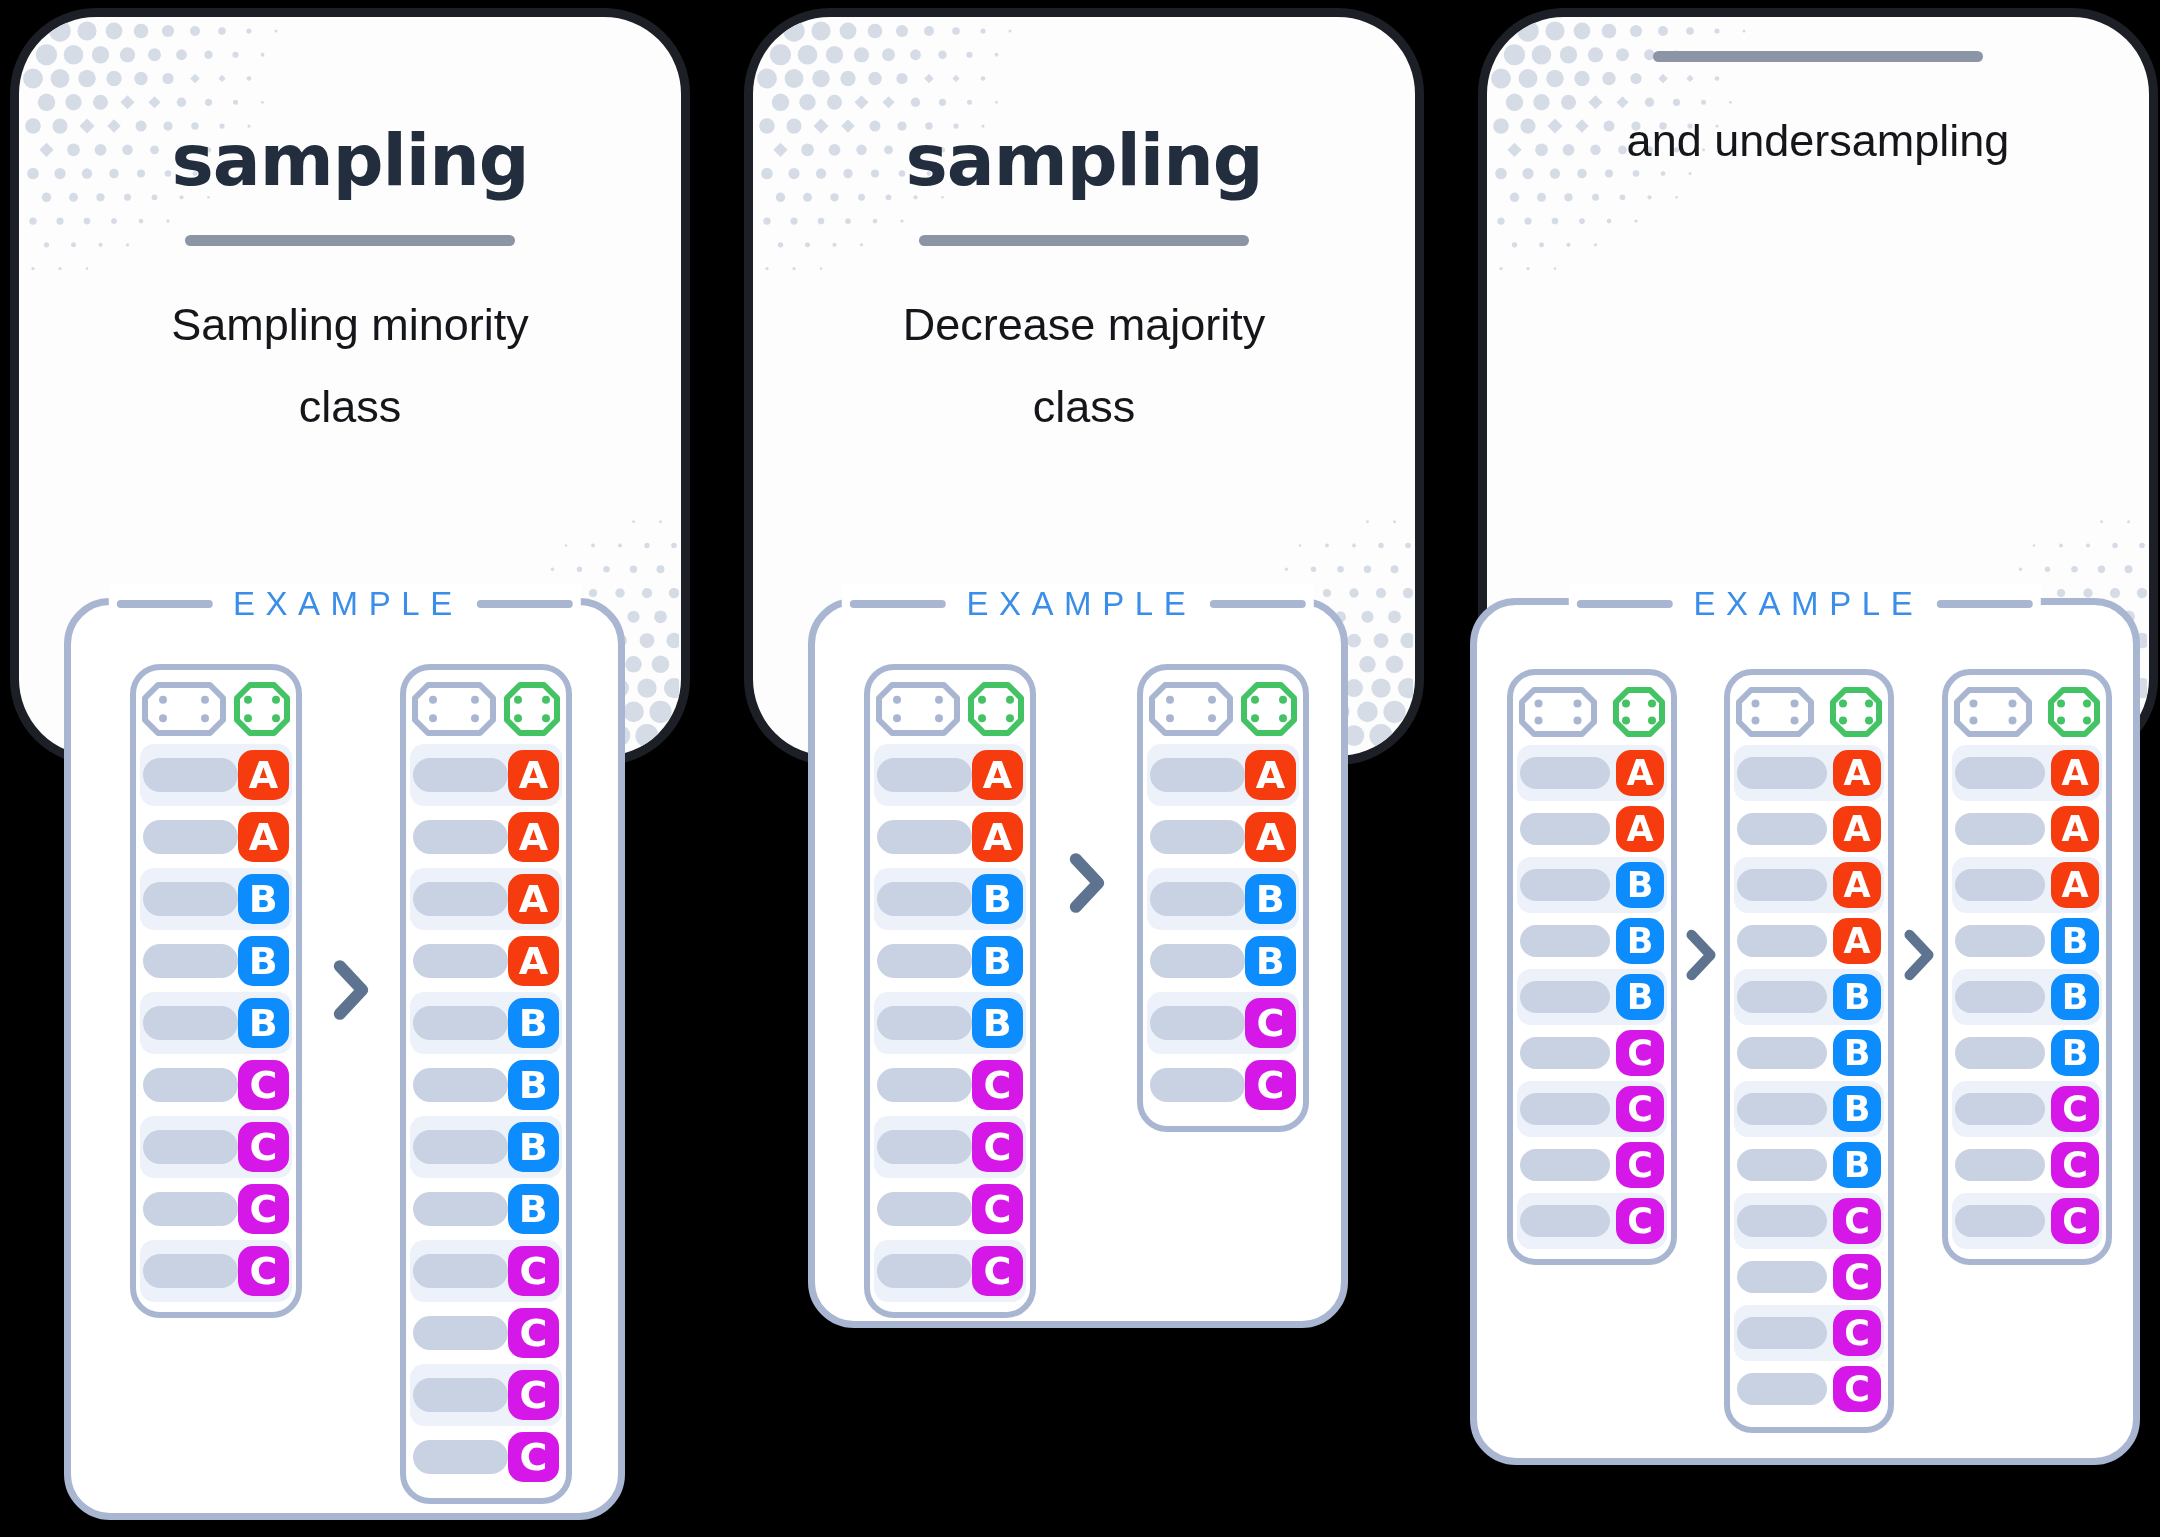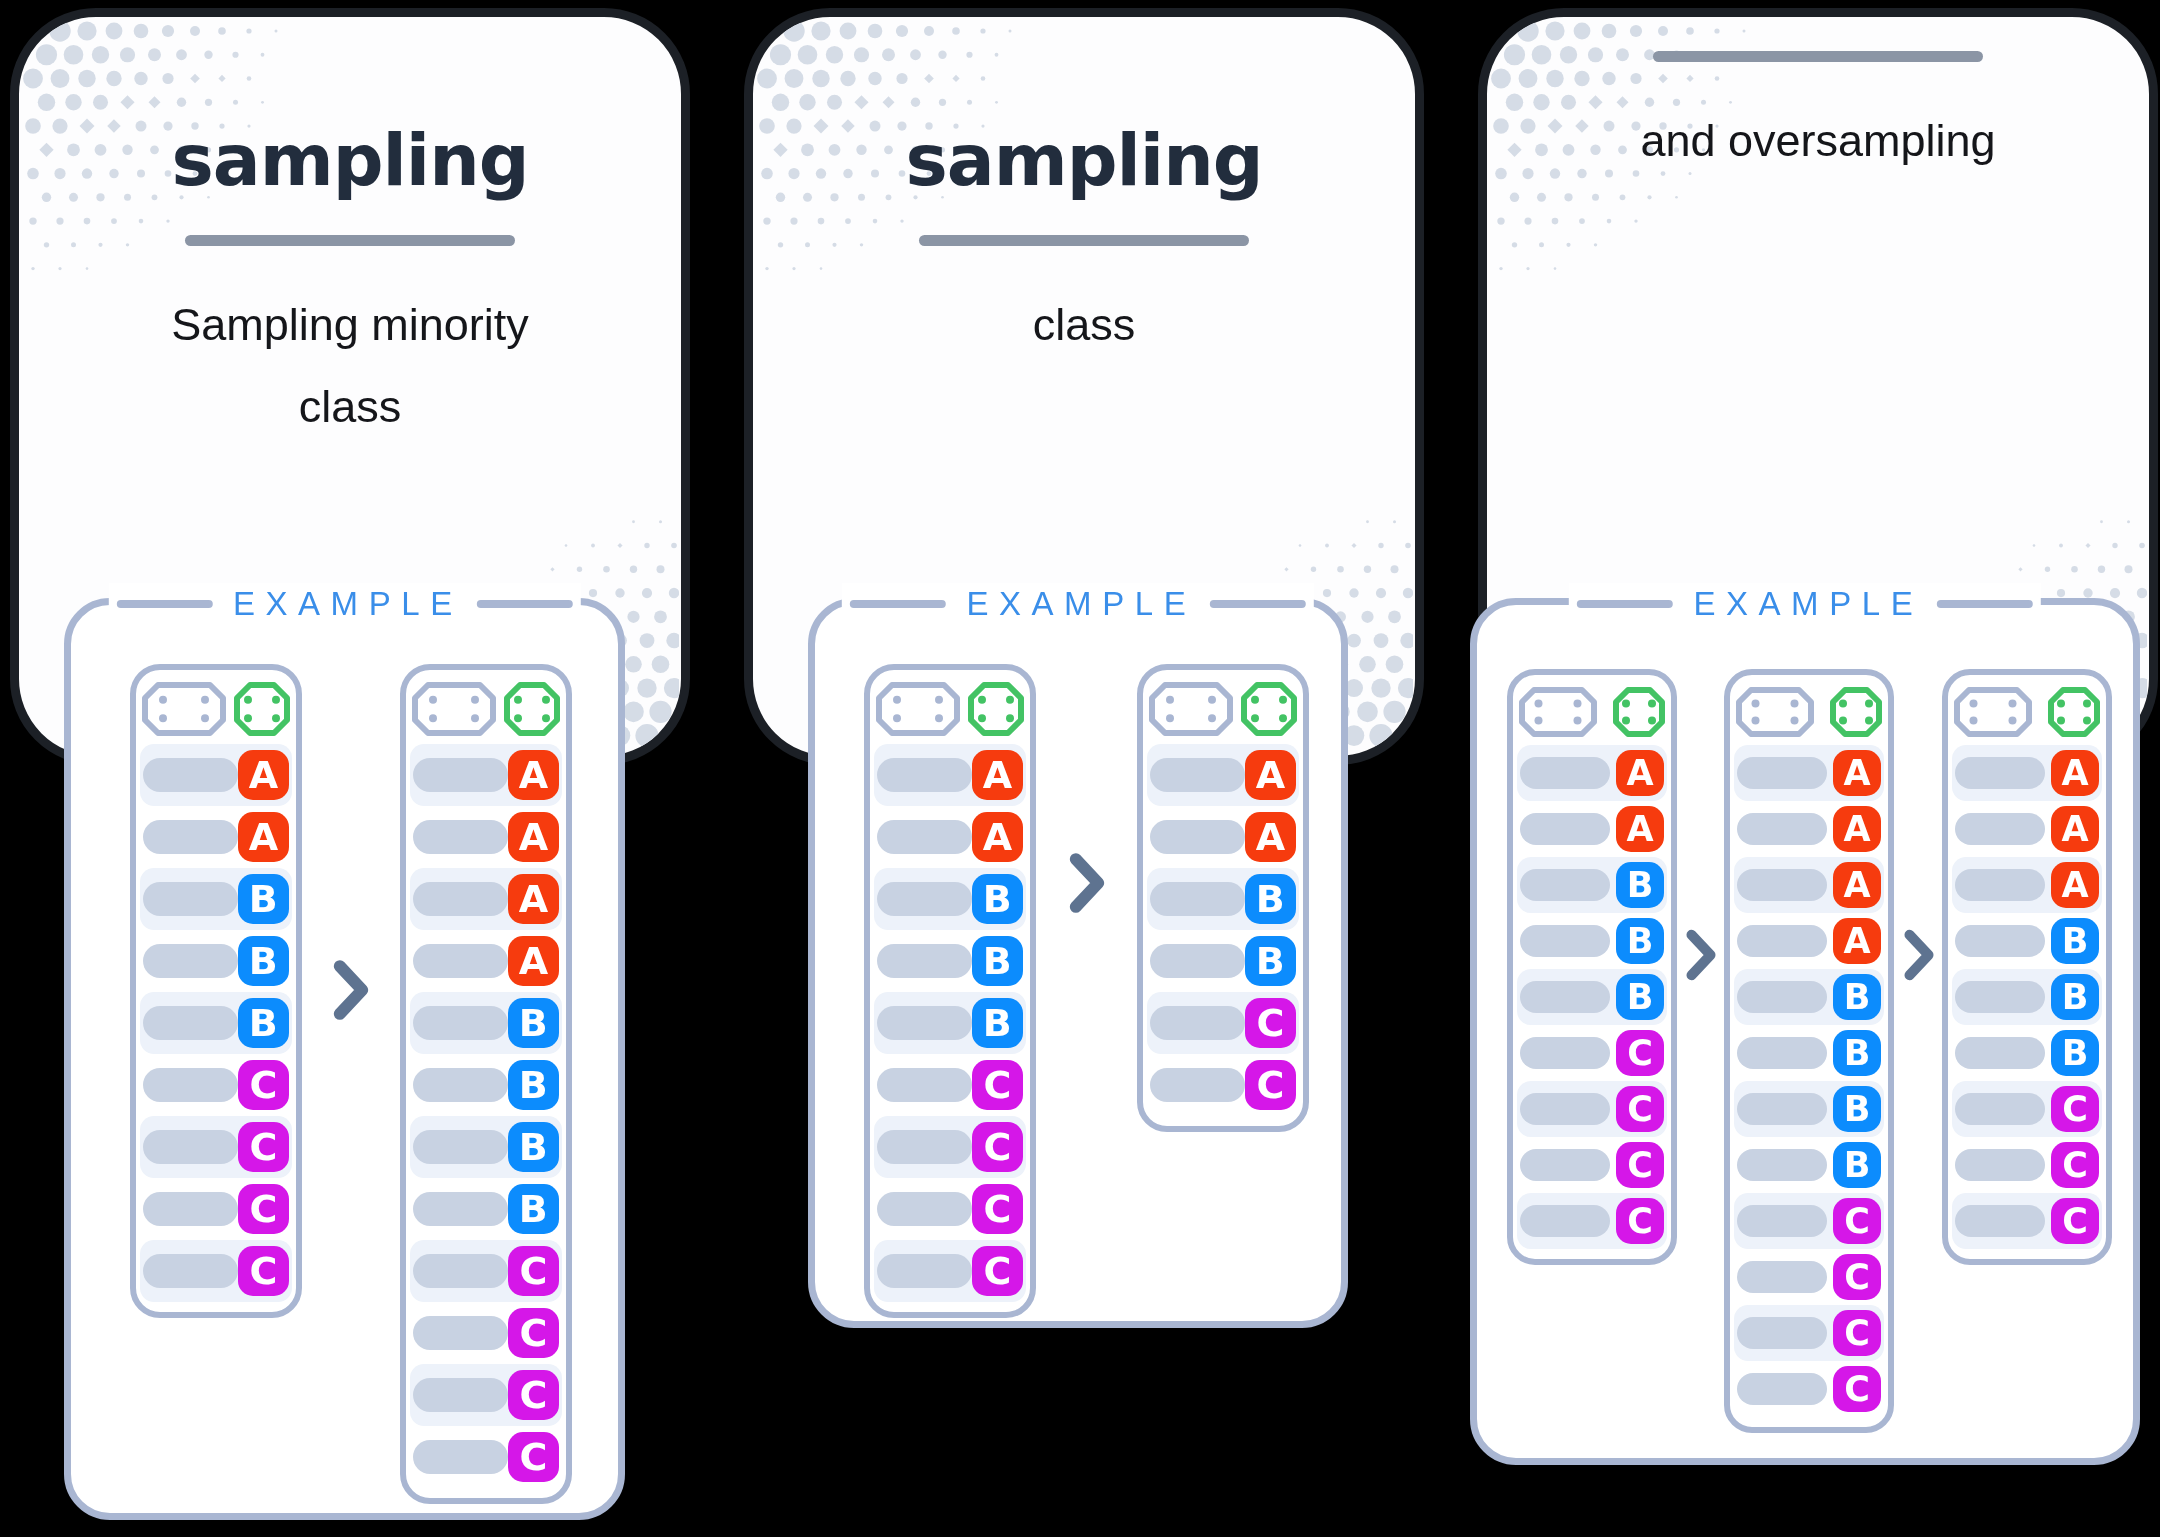--- a/index.html
+++ b/index.html
@@ -523,20 +523,21 @@
         <circle cx="174" cy="249.59999999999997" r="9.0" fill="#d5dce6"></circle>
         <circle cx="201" cy="249.59999999999997" r="10.3" fill="#d5dce6"></circle>
         <circle cx="228" cy="249.59999999999997" r="11.6" fill="#d5dce6"></circle>
         <circle cx="255" cy="249.59999999999997" r="12.5" fill="#d5dce6"></circle>
       </svg>
       <div class="card-title">
         <div class="title-line">sampling</div>
       </div>
       <div class="title-divider"></div>
       <div class="card-description">
+        <div class="desc-line">Decrease majority</div>
         <div class="desc-line">class</div>
       </div>
     </div>
     <div class="example-box" style="left: 808px; top: 598px; width: 540px; height: 730px;">
       <div class="example-legend">
         <div class="legend-line"></div>
         <div class="legend-text">EXAMPLE</div>
         <div class="legend-line"></div>
       </div>
       <div class="mini-table" style="left: 49px; top: 59px; width: 172px; height: 654px; border-radius: 30px;">
@@ -793,21 +794,21 @@
         <circle cx="93" cy="249.59999999999997" r="4.9" fill="#d5dce6"></circle>
         <circle cx="120" cy="249.59999999999997" r="6.3" fill="#d5dce6"></circle>
         <rect x="141.3" y="243.9" width="11.4" height="11.4" transform="rotate(45 147 249.59999999999997)" fill="#d5dce6"></rect>
         <circle cx="174" cy="249.59999999999997" r="9.0" fill="#d5dce6"></circle>
         <circle cx="201" cy="249.59999999999997" r="10.3" fill="#d5dce6"></circle>
         <circle cx="228" cy="249.59999999999997" r="11.6" fill="#d5dce6"></circle>
         <circle cx="255" cy="249.59999999999997" r="12.5" fill="#d5dce6"></circle>
       </svg>
       <div class="title-divider"></div>
       <div class="card-description">
-        <div class="desc-line">and oversampling</div>
+        <div class="desc-line">and undersampling</div>
       </div>
     </div>
     <div class="example-box" style="left: 1470px; top: 598px; width: 670px; height: 867px;">
       <div class="example-legend">
         <div class="legend-line"></div>
         <div class="legend-text">EXAMPLE</div>
         <div class="legend-line"></div>
       </div>
       <div class="mini-table" style="left: 30px; top: 64px; width: 170px; height: 596px; border-radius: 28px;">
         <div class="table-header" style="height: 50px;">

